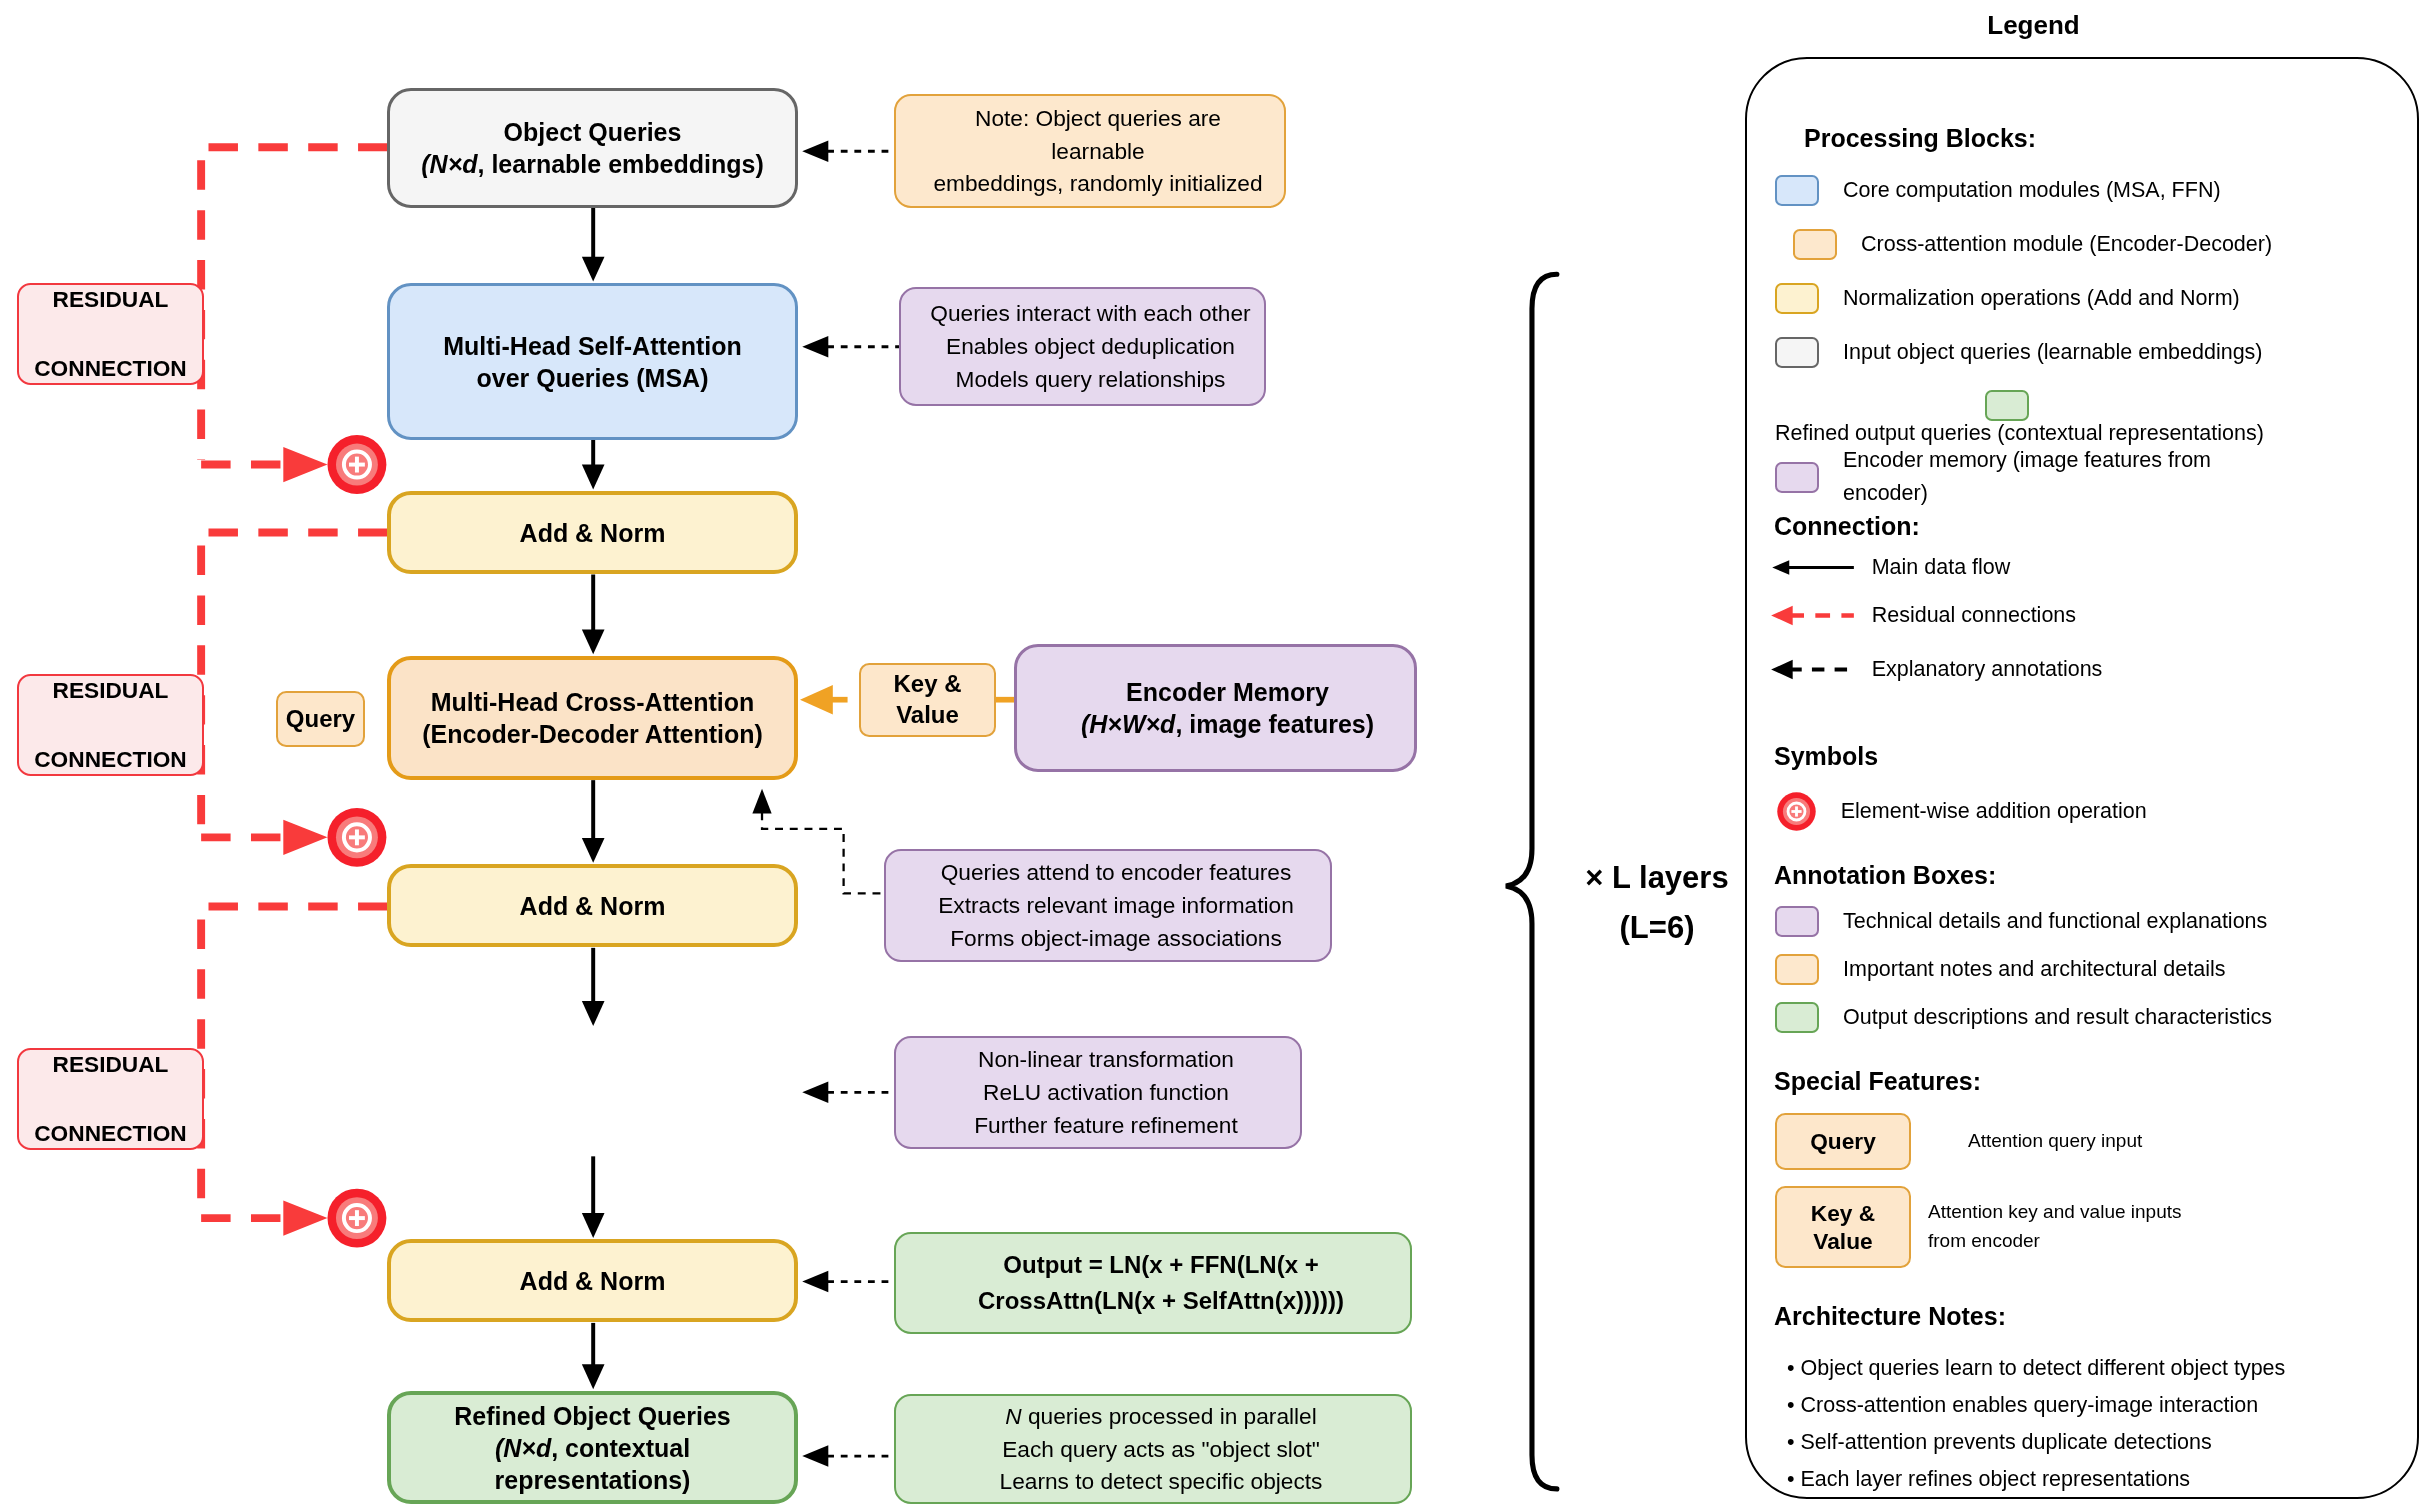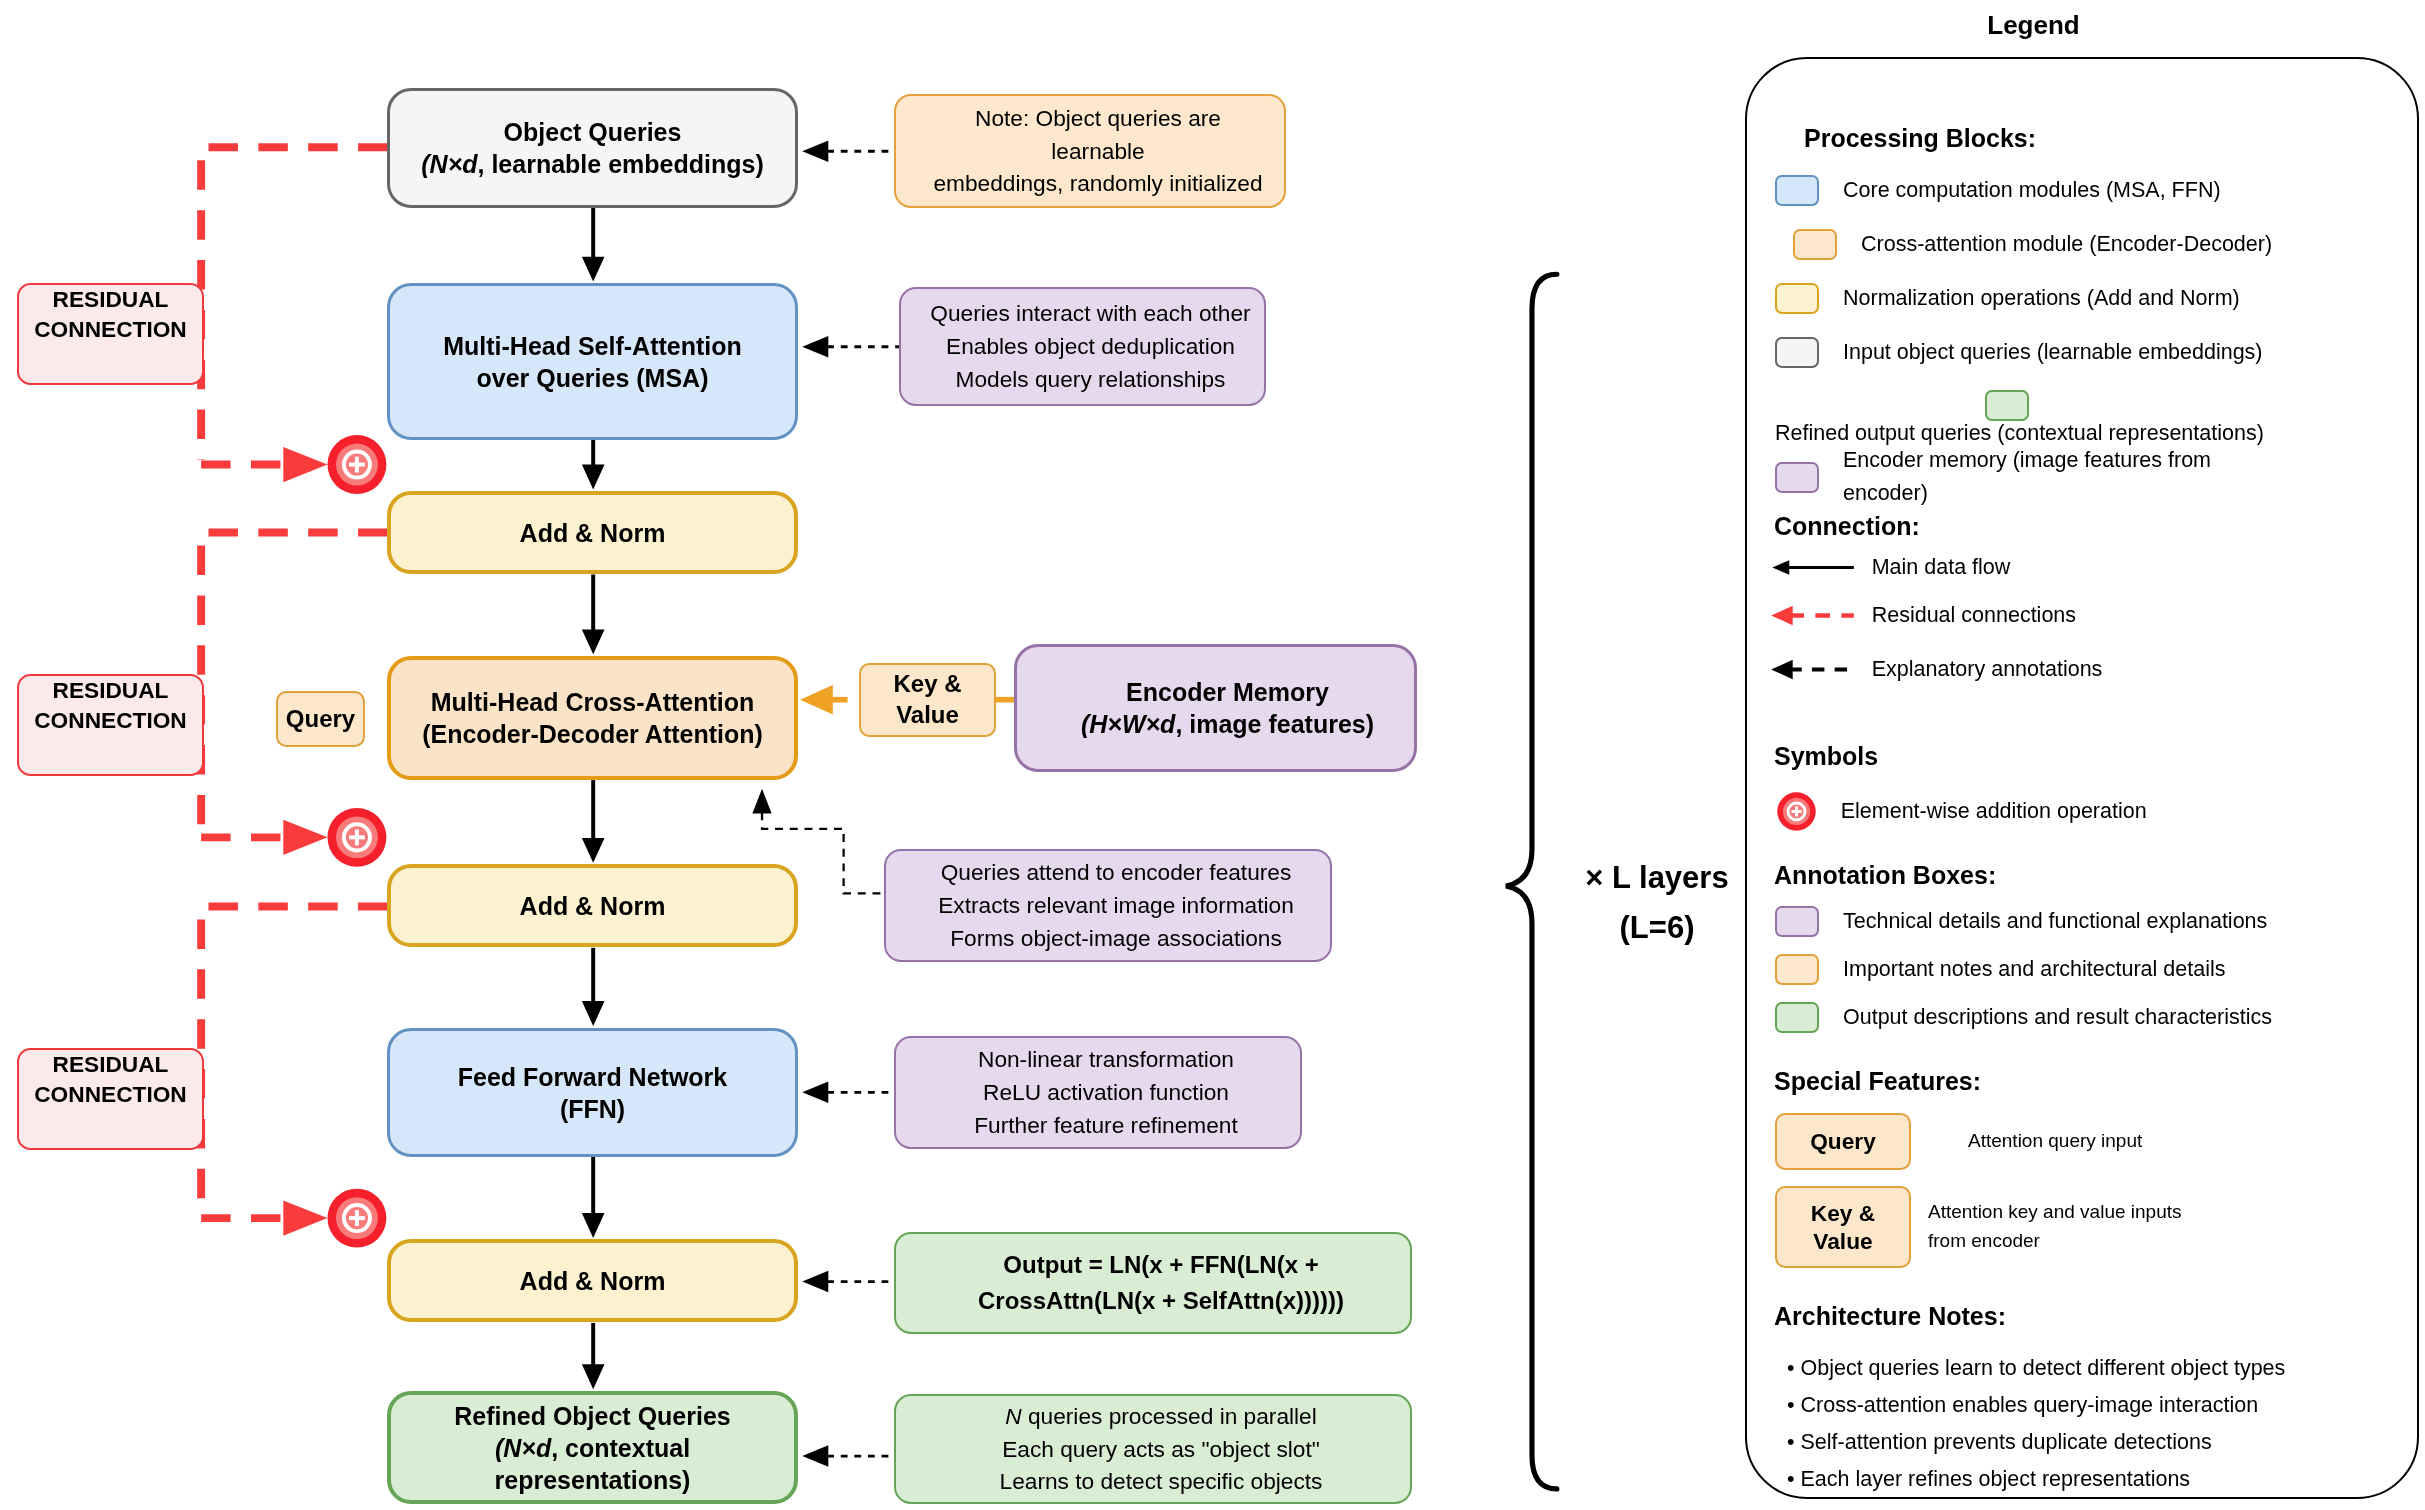--- a/index.html
+++ b/index.html
@@ -15,21 +15,21 @@
   .yellow{background:#fdf2d0;border:4px solid #d9a521;border-radius:24px;}
   .orange{background:#fbe3c7;border:4.5px solid #e49b18;border-radius:24px;}
   .purple{background:#e6d9ee;border:3.4px solid #9673a6;border-radius:24px;}
   .green {background:#d9ecd4;border:4px solid #67a556;border-radius:24px;}
   .ann{font-weight:normal;font-size:22.7px;border-radius:17px;line-height:1.45;padding-left:16px;}
   .ann.purple{border-width:2.3px;}
   .ann.orange{background:#fde8cd;border:2.8px solid #e2a23b;}
   .ann.green{border-width:2.3px;}
   .ann-bold{font-weight:bold;font-size:24px;line-height:1.5;}
   .pink{position:absolute;box-sizing:border-box;background:#fce9ea;border:2.3px solid #f2383f;
-        border-radius:13.6px;display:flex;flex-direction:column;justify-content:flex-start;
+        border-radius:13.6px;display:flex;flex-direction:column;justify-content:space-between;
         align-items:center;font-size:22.7px;font-weight:bold;line-height:1.3;}
   .tagbox{background:#fde7cb;border:2.8px solid #e2a23b;border-radius:10.2px;font-size:24px;}
   .it{font-style:italic;}
   .layers-label{position:absolute;left:1555px;top:853px;width:204px;text-align:center;
         font-size:31px;font-weight:bold;line-height:1.6;}
   
   #legend-title{position:absolute;left:1920px;top:10.2px;width:227px;text-align:center;
         font-size:26px;font-weight:bold;}
   #legend{position:absolute;left:1745px;top:57px;width:674px;height:1442px;
         box-sizing:border-box;border:2.3px solid #000;border-radius:62px;background:#fff;}
@@ -167,24 +167,20 @@
 
   <div class="box purple block-title" style="left:1014px;top:644px;width:403px;height:128px;padding-left:24px;">
     <div>Encoder Memory</div>
     <div><span class="it">(H×W×d</span><span>, image features)</span></div>
   </div>
 
   <div class="box yellow block-title" style="left:387px;top:864px;width:411px;height:83px;">
     <div>Add &amp; Norm</div>
   </div>
 
-  <div class="box blue block-title" style="left:387px;top:1028px;width:411px;height:129px;">
-    <div>Feed Forward Network</div>
-    <div>(FFN)</div>
-  </div>
 
   <div class="box yellow block-title" style="left:387px;top:1239px;width:411px;height:83px;">
     <div>Add &amp; Norm</div>
   </div>
 
   <div class="box green block-title" style="left:387px;top:1391px;width:411px;height:113px;">
     <div>Refined Object Queries</div>
     <div><span class="it">(N×d</span><span>, contextual</span></div>
     <div>representations)</div>
   </div>

